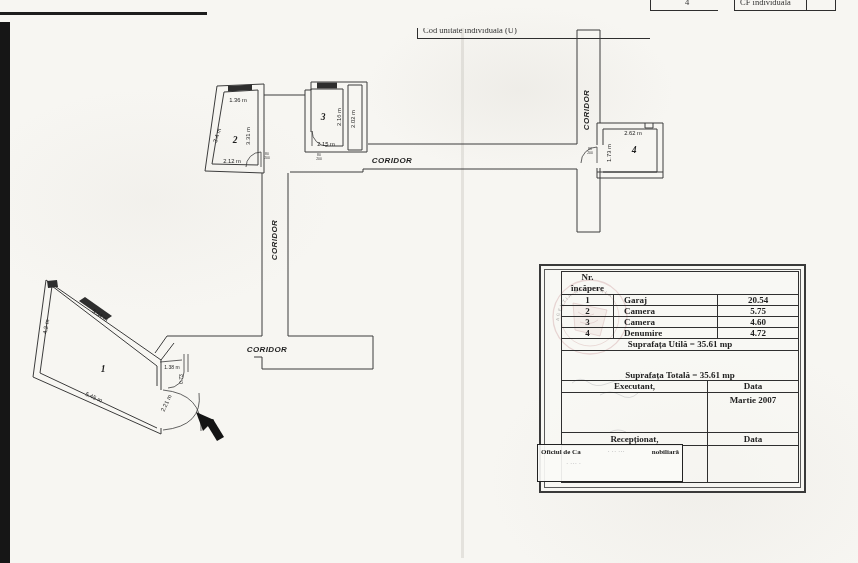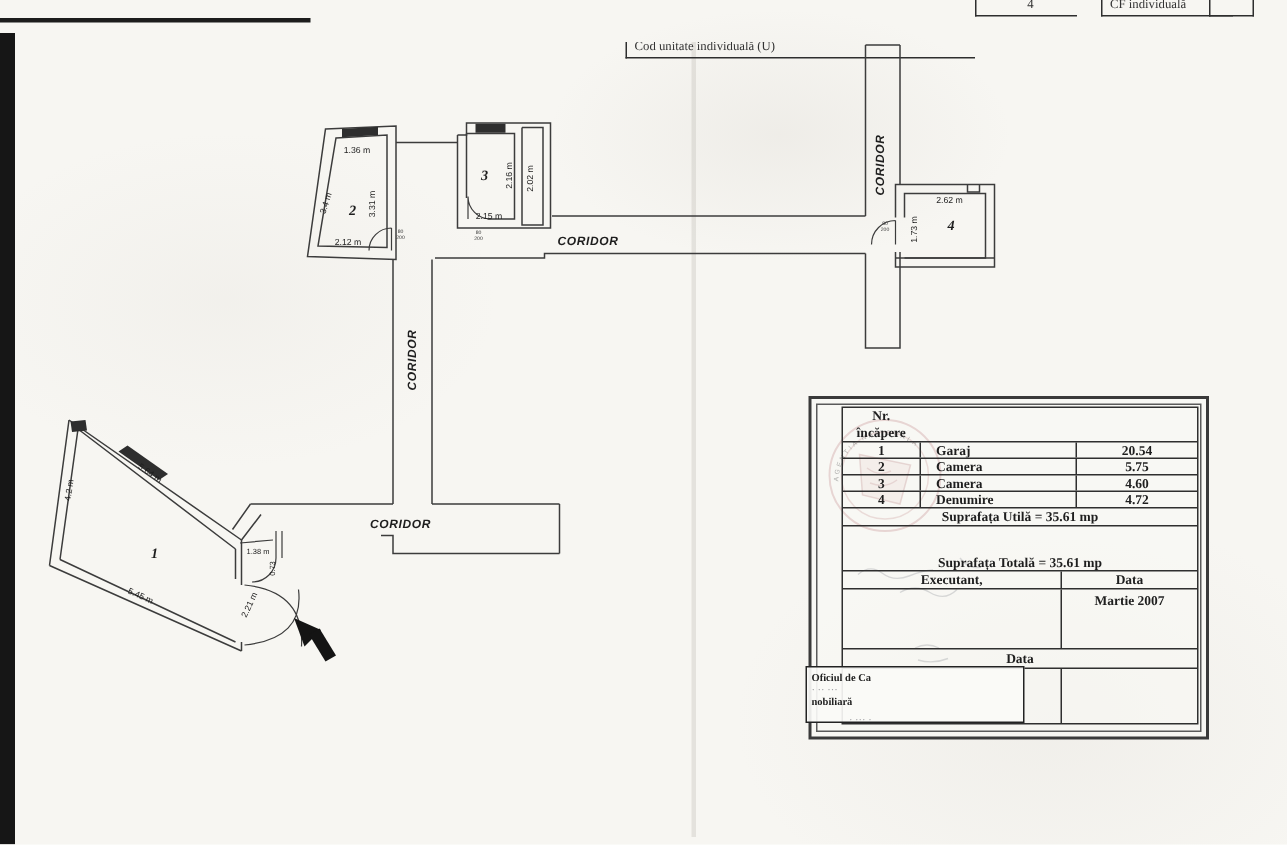--- a/index.html
+++ b/index.html
@@ -38,21 +38,21 @@
   .r-merge{height:13px;justify-content:center;display:flex;align-items:center;}
   .r-merge2{height:12px;margin-top:19px;}
   .r-exec{height:13px;}
   .r-sign{height:47px;}
   .r-sign .tc{align-items:flex-start;padding-top:2px;}
   .r-recep{height:14px;}
   .r-bottom{height:43px;border-bottom:none;}
   
   .office-stamp{left:537px;top:444px;width:146px;height:38px;border:1.5px solid #222;
     background:rgba(250,250,247,.92);font-size:7px;font-weight:bold;color:#222;}
-  .office-stamp .row1{display:flex;justify-content:space-between;padding:3px 3px 0 3px;flex-direction:column;}
+  .office-stamp .row1{display:flex;justify-content:space-between;padding:3px 3px 0 3px;}
   .office-stamp .faint{color:rgba(90,90,100,.55);filter:blur(.4px);font-weight:normal;}
   .office-stamp .row2{padding:4px 0 0 28px;color:rgba(90,90,100,.5);filter:blur(.5px);font-weight:normal;}
   svg text{font-family:"Liberation Sans", sans-serif;fill:#1e1e1e;}
   svg .dim{font-size:5.8px;}
   svg .dimsm{font-size:5px;}
   svg .doortag{font-size:3.4px;text-anchor:middle;fill:#333;}
   svg .cor{font-size:8px;font-weight:bold;font-style:italic;letter-spacing:.4px;text-anchor:middle;}
   svg .roomno{font-size:9.5px;font-weight:bold;font-style:italic;font-family:"Liberation Serif",serif;text-anchor:middle;}
 </style>
 </head>
@@ -227,20 +227,21 @@
 
     <div class="trow r-exec">
       <div class="tc c12">Executant,</div>
       <div class="tc c3">Data</div>
     </div>
     <div class="trow r-sign">
       <div class="tc c12"></div>
       <div class="tc c3">Martie 2007</div>
     </div>
     <div class="trow r-recep">
+      <div class="tc c12">Recepționat,</div>
       <div class="tc c3">Data</div>
     </div>
     <div class="trow r-bottom">
       <div class="tc c12"></div>
       <div class="tc c3"></div>
     </div>
   </div>
 
   <div class="abs office-stamp">
     <div class="row1">

